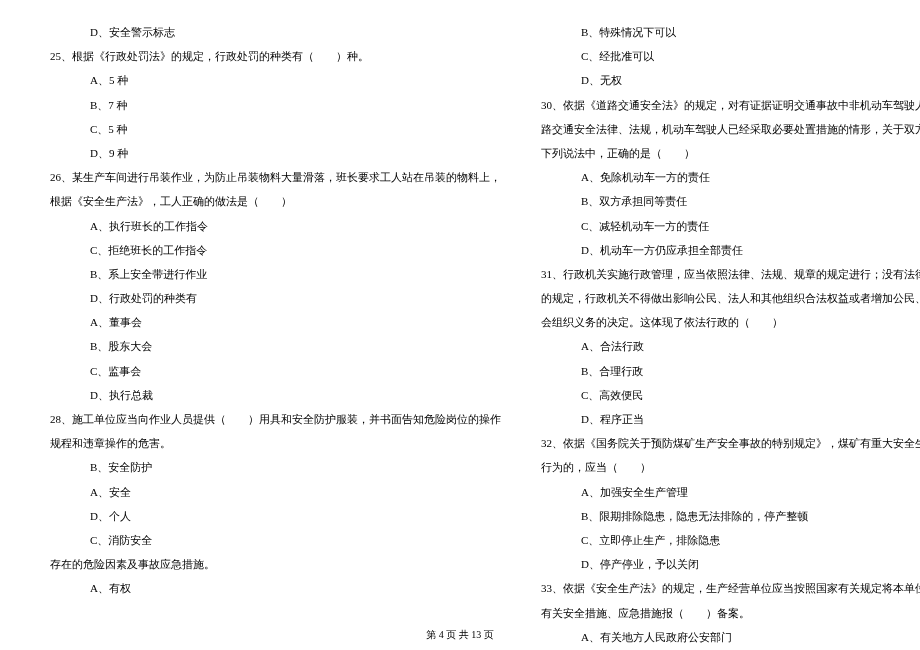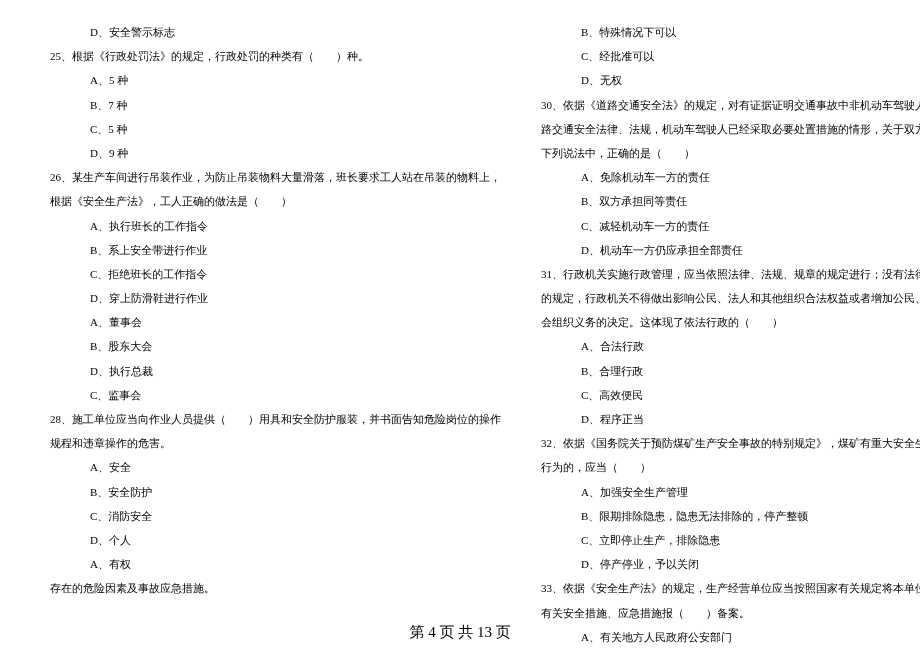--- a/index.html
+++ b/index.html
@@ -33,52 +33,52 @@
     }
     .question-cont {
       padding-left: 0;
     }
     .footer {
       position: absolute;
       bottom: 8px;
       left: 0;
       right: 0;
       text-align: center;
-      font-size: 15px;
+      font-size: 10px;
     }
   </style>
 </head>
 <body>
 
 <div class="page">
   <div class="column">
     <div class="line option">D、安全警示标志</div>
     <div class="line question">25、根据《行政处罚法》的规定，行政处罚的种类有（　　）种。</div>
     <div class="line option">A、5 种</div>
     <div class="line option">B、7 种</div>
     <div class="line option">C、5 种</div>
     <div class="line option">D、9 种</div>
     <div class="line question">26、某生产车间进行吊装作业，为防止吊装物料大量滑落，班长要求工人站在吊装的物料上，</div>
     <div class="line question-cont">根据《安全生产法》，工人正确的做法是（　　）</div>
     <div class="line option">A、执行班长的工作指令</div>
+    <div class="line option">C、拒绝班长的工作指令</div>
     <div class="line option">B、系上安全带进行作业</div>
-    <div class="line option">C、拒绝班长的工作指令</div>
-    <div class="line option">D、穿上防滑鞋进行作业</div>
+    <div class="line option">D、行政处罚的种类有</div>
     <div class="line option">A、董事会</div>
     <div class="line option">B、股东大会</div>
+    <div class="line option">C、监事会</div>
     <div class="line option">D、执行总裁</div>
-    <div class="line option">C、监事会</div>
     <div class="line question">28、施工单位应当向作业人员提供（　　）用具和安全防护服装，并书面告知危险岗位的操作</div>
     <div class="line question-cont">规程和违章操作的危害。</div>
+    <div class="line option">B、安全防护</div>
     <div class="line option">A、安全</div>
-    <div class="line option">B、安全防护</div>
+    <div class="line option">D、个人</div>
     <div class="line option">C、消防安全</div>
-    <div class="line option">D、个人</div>
+    <div class="line question-cont">存在的危险因素及事故应急措施。</div>
     <div class="line option">A、有权</div>
-    <div class="line question-cont">存在的危险因素及事故应急措施。</div>
   </div>
 
   <div class="column">
     <div class="line option">B、特殊情况下可以</div>
     <div class="line option">C、经批准可以</div>
     <div class="line option">D、无权</div>
     <div class="line question">30、依据《道路交通安全法》的规定，对有证据证明交通事故中非机动车驾驶人、行人违反道</div>
     <div class="line question-cont">路交通安全法律、法规，机动车驾驶人已经采取必要处置措施的情形，关于双方责任的承担，</div>
     <div class="line question-cont">下列说法中，正确的是（　　）</div>
     <div class="line option">A、免除机动车一方的责任</div>

